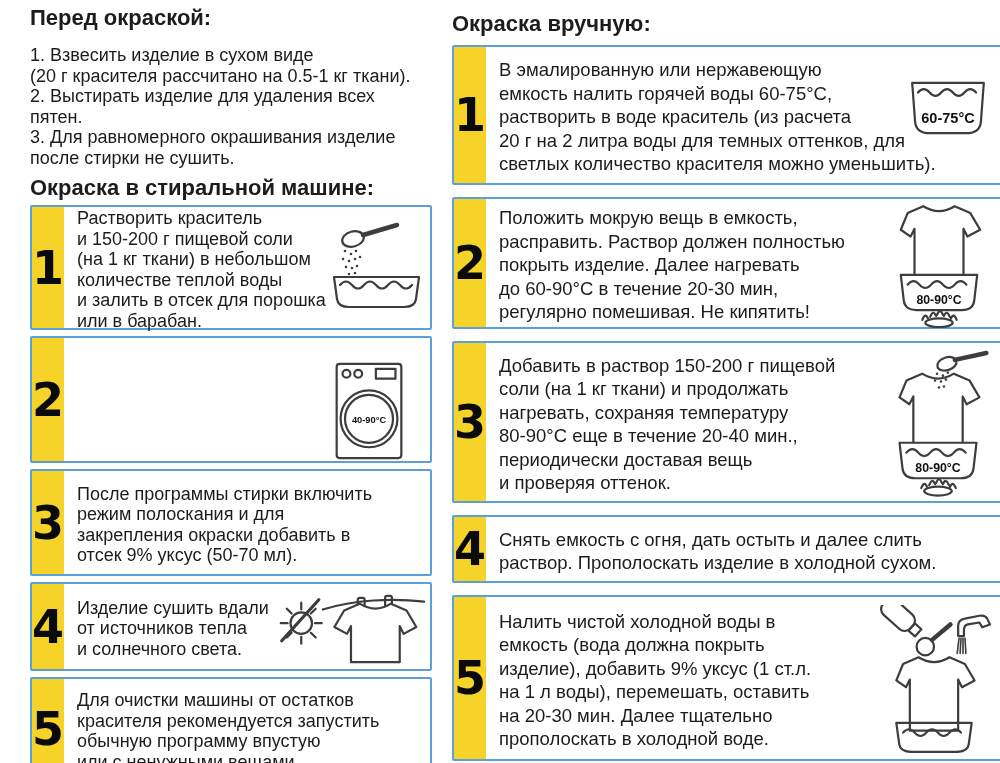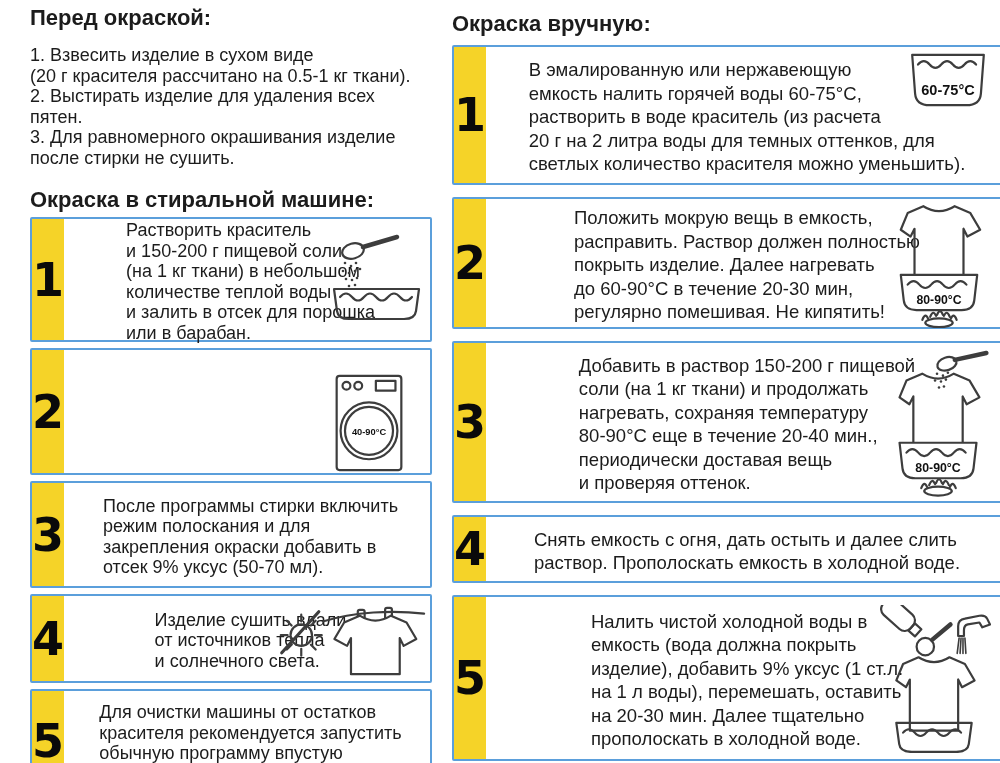--- a/index.html
+++ b/index.html
@@ -12,37 +12,37 @@
   body{
     width:1000px;height:763px;position:relative;overflow:hidden;
     background:#ffffff;color:var(--ink);
     font-family:"Liberation Sans",sans-serif;
   }
   .col{position:absolute;top:0;}
   .col-left{left:30px;width:402px;top:6px;}
   .col-right{left:452px;width:551px;top:12px;}
   .h{font-weight:bold;font-size:22px;line-height:23px;}
   .intro{font-size:18.5px;line-height:23.5px;white-space:pre-line;margin-top:16px;}
-  .h2{margin-top:20px;}
+  .h2{margin-top:8px;}
   .step{
     box-sizing:border-box;position:relative;display:flex;
     border:2px solid var(--border_blue);border-radius:2px;background:#fff;
   }
   .col-left .step{margin-top:6px;}
   .col-right .step{margin-top:12px;}
   .col-right .step.first{margin-top:10px;}
   .badge{
     flex:none;width:32px;background:var(--accent_yellow);
     display:flex;align-items:center;justify-content:center;
   }
   .badge span{
     font-family:"DejaVu Sans",sans-serif;font-weight:bold;
     font-size:46px;line-height:1;color:#0a0a0a;
   }
-  .body{flex:1;display:flex;align-items:center;padding:8px 6px 4px 13px;justify-content:center;}
+  .body{flex:1;display:flex;align-items:center;padding:8px 6px 4px 13px;}
   .txt{white-space:pre-line;}
   .col-left .txt{font-size:18px;line-height:20.5px;}
   .col-right .txt{font-size:18.5px;line-height:23.5px;}
   .ic{position:absolute;display:flex;align-items:flex-start;gap:6px;}
   svg{display:block;}
   svg *{vector-effect:non-scaling-stroke;}
   .ln{stroke:var(--stroke);stroke-width:2.2;fill:none;stroke-linejoin:round;stroke-linecap:round;}
   .lnw{stroke:var(--stroke);stroke-width:2.2;fill:#ffffff;stroke-linejoin:round;stroke-linecap:round;}
   .thick{stroke-width:4.5;}
   .dot{fill:var(--stroke);stroke:none;}
@@ -177,21 +177,21 @@
     <div class="badge">
       <span>1</span>
     </div>
     <div class="body">
         <div class="txt">В эмалированную или нержавеющую
 емкость налить горячей воды 60-75°C,
 растворить в воде краситель (из расчета
 20 г на 2 литра воды для темных оттенков, для
 светлых количество красителя можно уменьшить).</div>
       </div>
-    <div class="ic" style="top:4px;right:12px">
+    <div class="ic" style="top:32px;right:12px">
       <svg width="82" height="60" viewBox="0 0 82 62">
         <path class="ln" d="M4,4 H78 L75,44 Q74,56 60,56 H22 Q8,56 7,44 Z"></path>
         <path class="ln" d="M10,14 q6,-7 12,0 t12,0 t12,0 t12,0 t12,0"></path>
         <text class="svgtxt" x="41" y="45" font-size="15" text-anchor="middle">60-75°C</text>
       </svg>
     </div>
   </div>
 
   <div class="step" style="height:132px">
     <div class="badge">
@@ -255,21 +255,21 @@
       </svg>
     </div>
   </div>
 
   <div class="step" style="height:68px">
     <div class="badge">
       <span>4</span>
     </div>
     <div class="body">
         <div class="txt">Снять емкость с огня, дать остыть и далее слить
-раствор. Прополоскать емкость в холодной воде.</div>
+раствор. Прополоскать изделие в холодной сухом.</div>
       </div>
   </div>
 
   <div class="step" style="height:166px">
     <div class="badge">
       <span>5</span>
     </div>
     <div class="body">
         <div class="txt">Налить чистой холодной воды в
 емкость (вода должна покрыть

